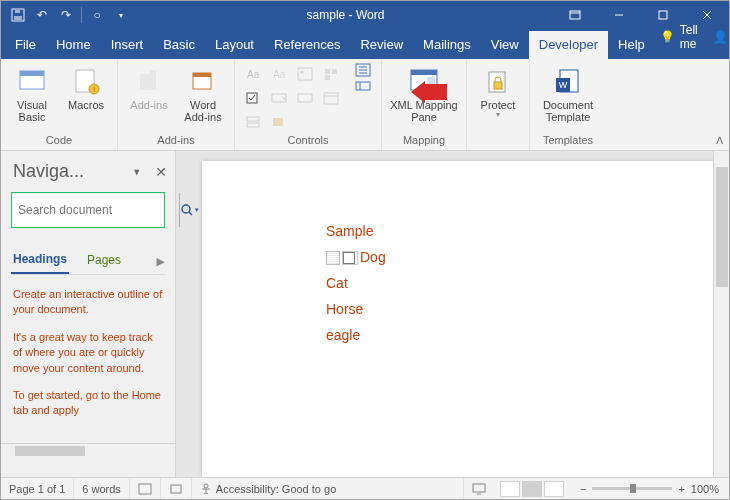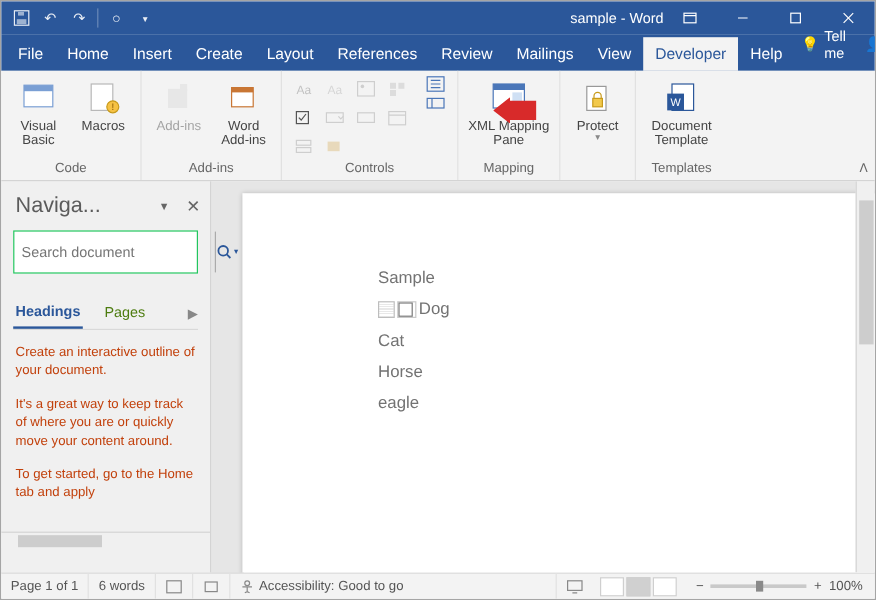--- a/index.html
+++ b/index.html
@@ -1,21 +1,21 @@
 <!DOCTYPE html>
 <html><head>
 <meta charset="utf-8">
 <style>
 * { box-sizing: border-box; margin: 0; padding: 0; font-family: "Segoe UI", Arial, sans-serif; }
 body { width: 730px; height: 500px; overflow: hidden; background: #fff; border: 1px solid #a5a5a5; }
 .titlebar { height: 28px; background: #2b579a; display: flex; align-items: center; color: #fff; font-size: 12px; }
 .qat { display: flex; align-items: center; gap: 6px; padding: 0 8px; }
 .qat .qicon { width: 18px; height: 18px; display: flex; align-items: center; justify-content: center; font-size: 12px; opacity: .9; }
 .qat .sep { width: 1px; height: 16px; background: rgba(255,255,255,.3); }
-.title-center { flex: 1; text-align: right; font-size: 12px; }
+.title-center { flex: 1; text-align: center; font-size: 12px; }
 .winctrls { display: flex; }
 .winctrls .wbtn { width: 44px; height: 28px; display: flex; align-items: center; justify-content: center; font-size: 12px; }
 .winctrls .wbtn svg { stroke: #fff; }
 .menubar { height: 30px; background: #2b579a; display: flex; align-items: flex-end; color: #fff; font-size: 13px; padding-left: 4px; }
 .menubar .tab { padding: 6px 10px 7px; cursor: default; }
 .menubar .tab.active { background: #f3f3f3; color: #2b579a; }
 .menubar .spacer { flex: 1; }
 .menubar .right { display: flex; align-items: center; gap: 4px; padding: 0 10px 4px 0; font-size: 12px; }
 .menubar .right .ritem { display: flex; align-items: center; gap: 4px; padding: 4px 6px; }
 .ribbon { height: 92px; background: #f3f3f3; border-bottom: 1px solid #d4d4d4; display: flex; position: relative; }
@@ -43,21 +43,21 @@
 .navtabs { display: flex; align-items: center; border-bottom: 1px solid #d9d9d9; margin: 16px 10px 0; font-size: 12px; }
 .navtabs .ntab { padding: 4px 2px 6px; margin-right: 16px; color: #4d7c0f; }
 .navtabs .ntab.active { color: #2b579a; border-bottom: 2px solid #2b579a; font-weight: 600; }
 .navtabs .arrow { margin-left: auto; color: #888; font-size: 11px; }
 .navbody { padding: 12px 12px; font-size: 11px; color: #c2410c; line-height: 1.4; overflow: hidden; }
 .navbody p { margin-bottom: 12px; }
 .hscroll { height: 14px; border-top: 1px solid #d4d4d4; background: #f0f0f0; position: relative; }
 .hscroll .thumb { position: absolute; left: 14px; top: 2px; height: 10px; width: 70px; background: #cdcdcd; }
 .docarea { flex: 1; position: relative; overflow: hidden; }
 .page { position: absolute; left: 26px; top: 10px; width: 720px; height: 900px; background: #fff; box-shadow: 0 0 4px rgba(0,0,0,.2); }
-.doc-content { position: absolute; left: 113px; top: 62px; font-size: 14px; color: #737373; }
+.doc-content { position: absolute; left: 124px; top: 62px; font-size: 14px; color: #c2410c; }
 .doc-content .line { margin-bottom: 10px; }
 .doc-content .checkline { display: flex; align-items: flex-end; gap: 2px; margin-bottom: 10px; }
 .checkline .handle { width: 14px; height: 14px; border: 1px solid #bdbdbd; background: repeating-linear-gradient(0deg,#e8e8e8,#e8e8e8 1px,#fff 1px,#fff 2px); }
 .checkline .cbox { width: 12px; height: 12px; border: 1px solid #7a7a7a; background: #fff; }
 .checkline .cwrap { border: 1px solid #c9c9c9; padding: 0 2px 0 0; display: flex; align-items: center; }
 .vscroll { position: absolute; right: 0; top: 0; bottom: 0; width: 16px; background: #f0f0f0; border-left: 1px solid #d4d4d4; }
 .vscroll .vthumb { position: absolute; top: 16px; left: 2px; width: 12px; height: 120px; background: #cdcdcd; }
 .statusbar { height: 22px; background: #f3f3f3; border-top: 1px solid #d4d4d4; display: flex; align-items: center; font-size: 11px; color: #555; }
 .statusbar .sitem { padding: 0 8px; border-right: 1px solid #e1e1e1; height: 100%; display: flex; align-items: center; gap: 4px; }
 .statusbar .flex { flex: 1; }
@@ -109,21 +109,21 @@
           <line x1="10" y1="2" x2="2" y2="10" stroke="#fff"></line>
         </svg>
       </div>
   </div>
 </div>
 
 <div class="menubar">
   <div class="tab">File</div>
   <div class="tab">Home</div>
   <div class="tab">Insert</div>
-  <div class="tab">Create</div>
+  <div class="tab">Basic</div>
   <div class="tab">Layout</div>
   <div class="tab">References</div>
   <div class="tab">Review</div>
   <div class="tab">Mailings</div>
   <div class="tab">View</div>
   <div class="tab active">Developer</div>
   <div class="tab">Help</div>
   <div class="spacer"></div>
   <div class="right">
     <div class="ritem">

